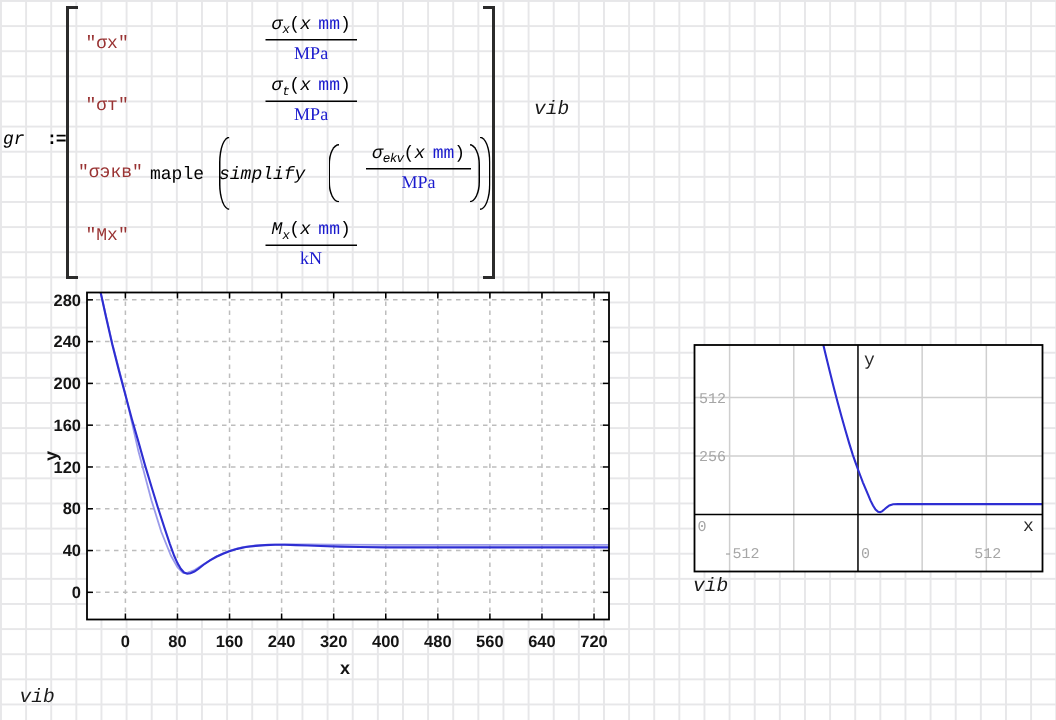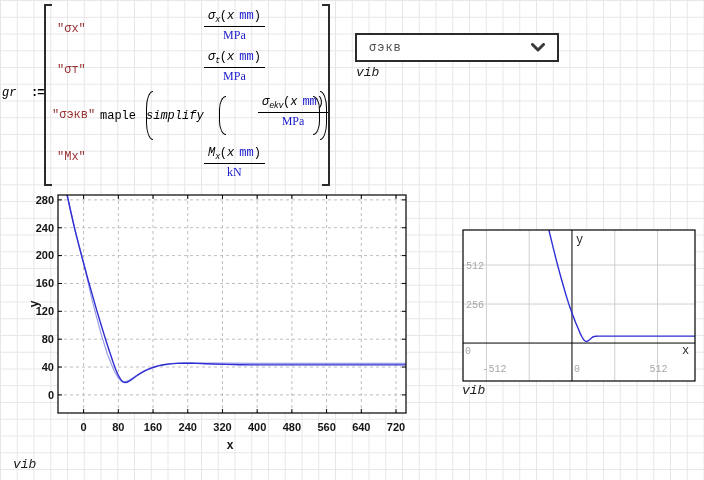--- a/index.html
+++ b/index.html
@@ -11,21 +11,21 @@
     font-family:"Liberation Mono",monospace;
   }
   .region{position:absolute;white-space:nowrap;}
   .m{font:12px "Liberation Mono",monospace;color:#000;}
   .it{font-style:italic;}
   .bold{font-weight:bold;}
   .str{color:#993333;}
   .un{color:#1a1acd;}
   sub.sb{font-size:8.5px;font-style:italic;letter-spacing:-0.5px;vertical-align:-3px;}
   .frac{position:absolute;display:flex;flex-direction:column;align-items:center;
-        font:12px "Liberation Mono",monospace;margin-left:27px;}
+        font:12px "Liberation Mono",monospace;}
   .num{padding:0 4px 1px;border-bottom:1px solid #000;white-space:nowrap;}
   .num .un{margin-left:5px;}
   .den{padding-top:1px;font-family:Liberation Serif, serif;}
   .bracket{position:absolute;width:6px;}
   .bracket.bl{border-left:2px solid #2b2b2b;border-top:2px solid #2b2b2b;border-bottom:2px solid #2b2b2b;}
   .bracket.br{border-right:2px solid #2b2b2b;border-top:2px solid #2b2b2b;border-bottom:2px solid #2b2b2b;}
   .paren{position:absolute;width:7px;border:1.5px solid #000;box-sizing:border-box;}
   .paren.pl{border-right:none;border-radius:9px 0 0 9px / 45% 0 0 45%;}
   .paren.pr{border-left:none;border-radius:0 9px 9px 0 / 0 45% 45% 0;}
   .combo{position:absolute;left:355px;top:33px;width:204px;height:29px;box-sizing:border-box;
@@ -65,42 +65,34 @@
     <div class="frac" style="left:177px;top:50px">
       <div class="num"><span class="it">σ</span><sub class="sb">t</sub><span>(</span><span class="it">x</span><span class="un">mm</span><span>)</span></div>
       <div class="den un">MPa</div>
     </div>
 
     <div class="region m str" style="left:52px;top:108px">"σэкв"</div>
     <div class="region m" style="left:100px;top:109px">maple</div>
     <div class="paren pl" style="left:146px;top:91px;height:49px"></div>
     <div class="region m it" style="left:146px;top:109px">simplify</div>
     <div class="paren pl" style="left:219px;top:96px;height:39px"></div>
-    <div class="frac" style="left:231px;top:95px">
+    <div class="frac" style="left:244px;top:95px">
       <div class="num"><span class="it">σ</span><sub class="sb">ekv</sub><span>(</span><span class="it">x</span><span class="un">mm</span><span>)</span></div>
       <div class="den un">MPa</div>
     </div>
     <div class="paren pr" style="left:313px;top:96px;height:39px"></div>
     <div class="paren pr" style="left:320px;top:91px;height:49px"></div>
 
     <div class="region m str" style="left:57px;top:150px">"Mx"</div>
     <div class="frac" style="left:177px;top:146px">
       <div class="num"><span class="it">M</span><sub class="sb">x</sub><span>(</span><span class="it">x</span><span class="un">mm</span><span>)</span></div>
       <div class="den un">kN</div>
     </div>
   </div>
 
-  <div class="combo">
-    <span class="val">σэкв</span>
-    <span class="chev">
-      <svg width="14" height="9" style="position:static">
-        <path d="M1.5 1.5 L7 7 L12.5 1.5" fill="none" stroke="#3a3a3a" stroke-width="3" stroke-linecap="round" stroke-linejoin="round"></path>
-      </svg>
-    </span>
-  </div>
   <div class="tag" style="left:356px;top:65px">vib</div>
 
   <svg id="main-chart-svg" style="left:18px;top:188px" width="412" height="272">
       <rect x="40" y="7" width="348" height="218" fill="#fff"></rect>
       <line x1="65.60099750623442" y1="7" x2="65.60099750623442" y2="225" class="gridline"></line>
       <line x1="100.3142144638404" y1="7" x2="100.3142144638404" y2="225" class="gridline"></line>
       <line x1="135.02743142144638" y1="7" x2="135.02743142144638" y2="225" class="gridline"></line>
       <line x1="169.74064837905237" y1="7" x2="169.74064837905237" y2="225" class="gridline"></line>
       <line x1="204.45386533665834" y1="7" x2="204.45386533665834" y2="225" class="gridline"></line>
       <line x1="239.16708229426436" y1="7" x2="239.16708229426436" y2="225" class="gridline"></line>

